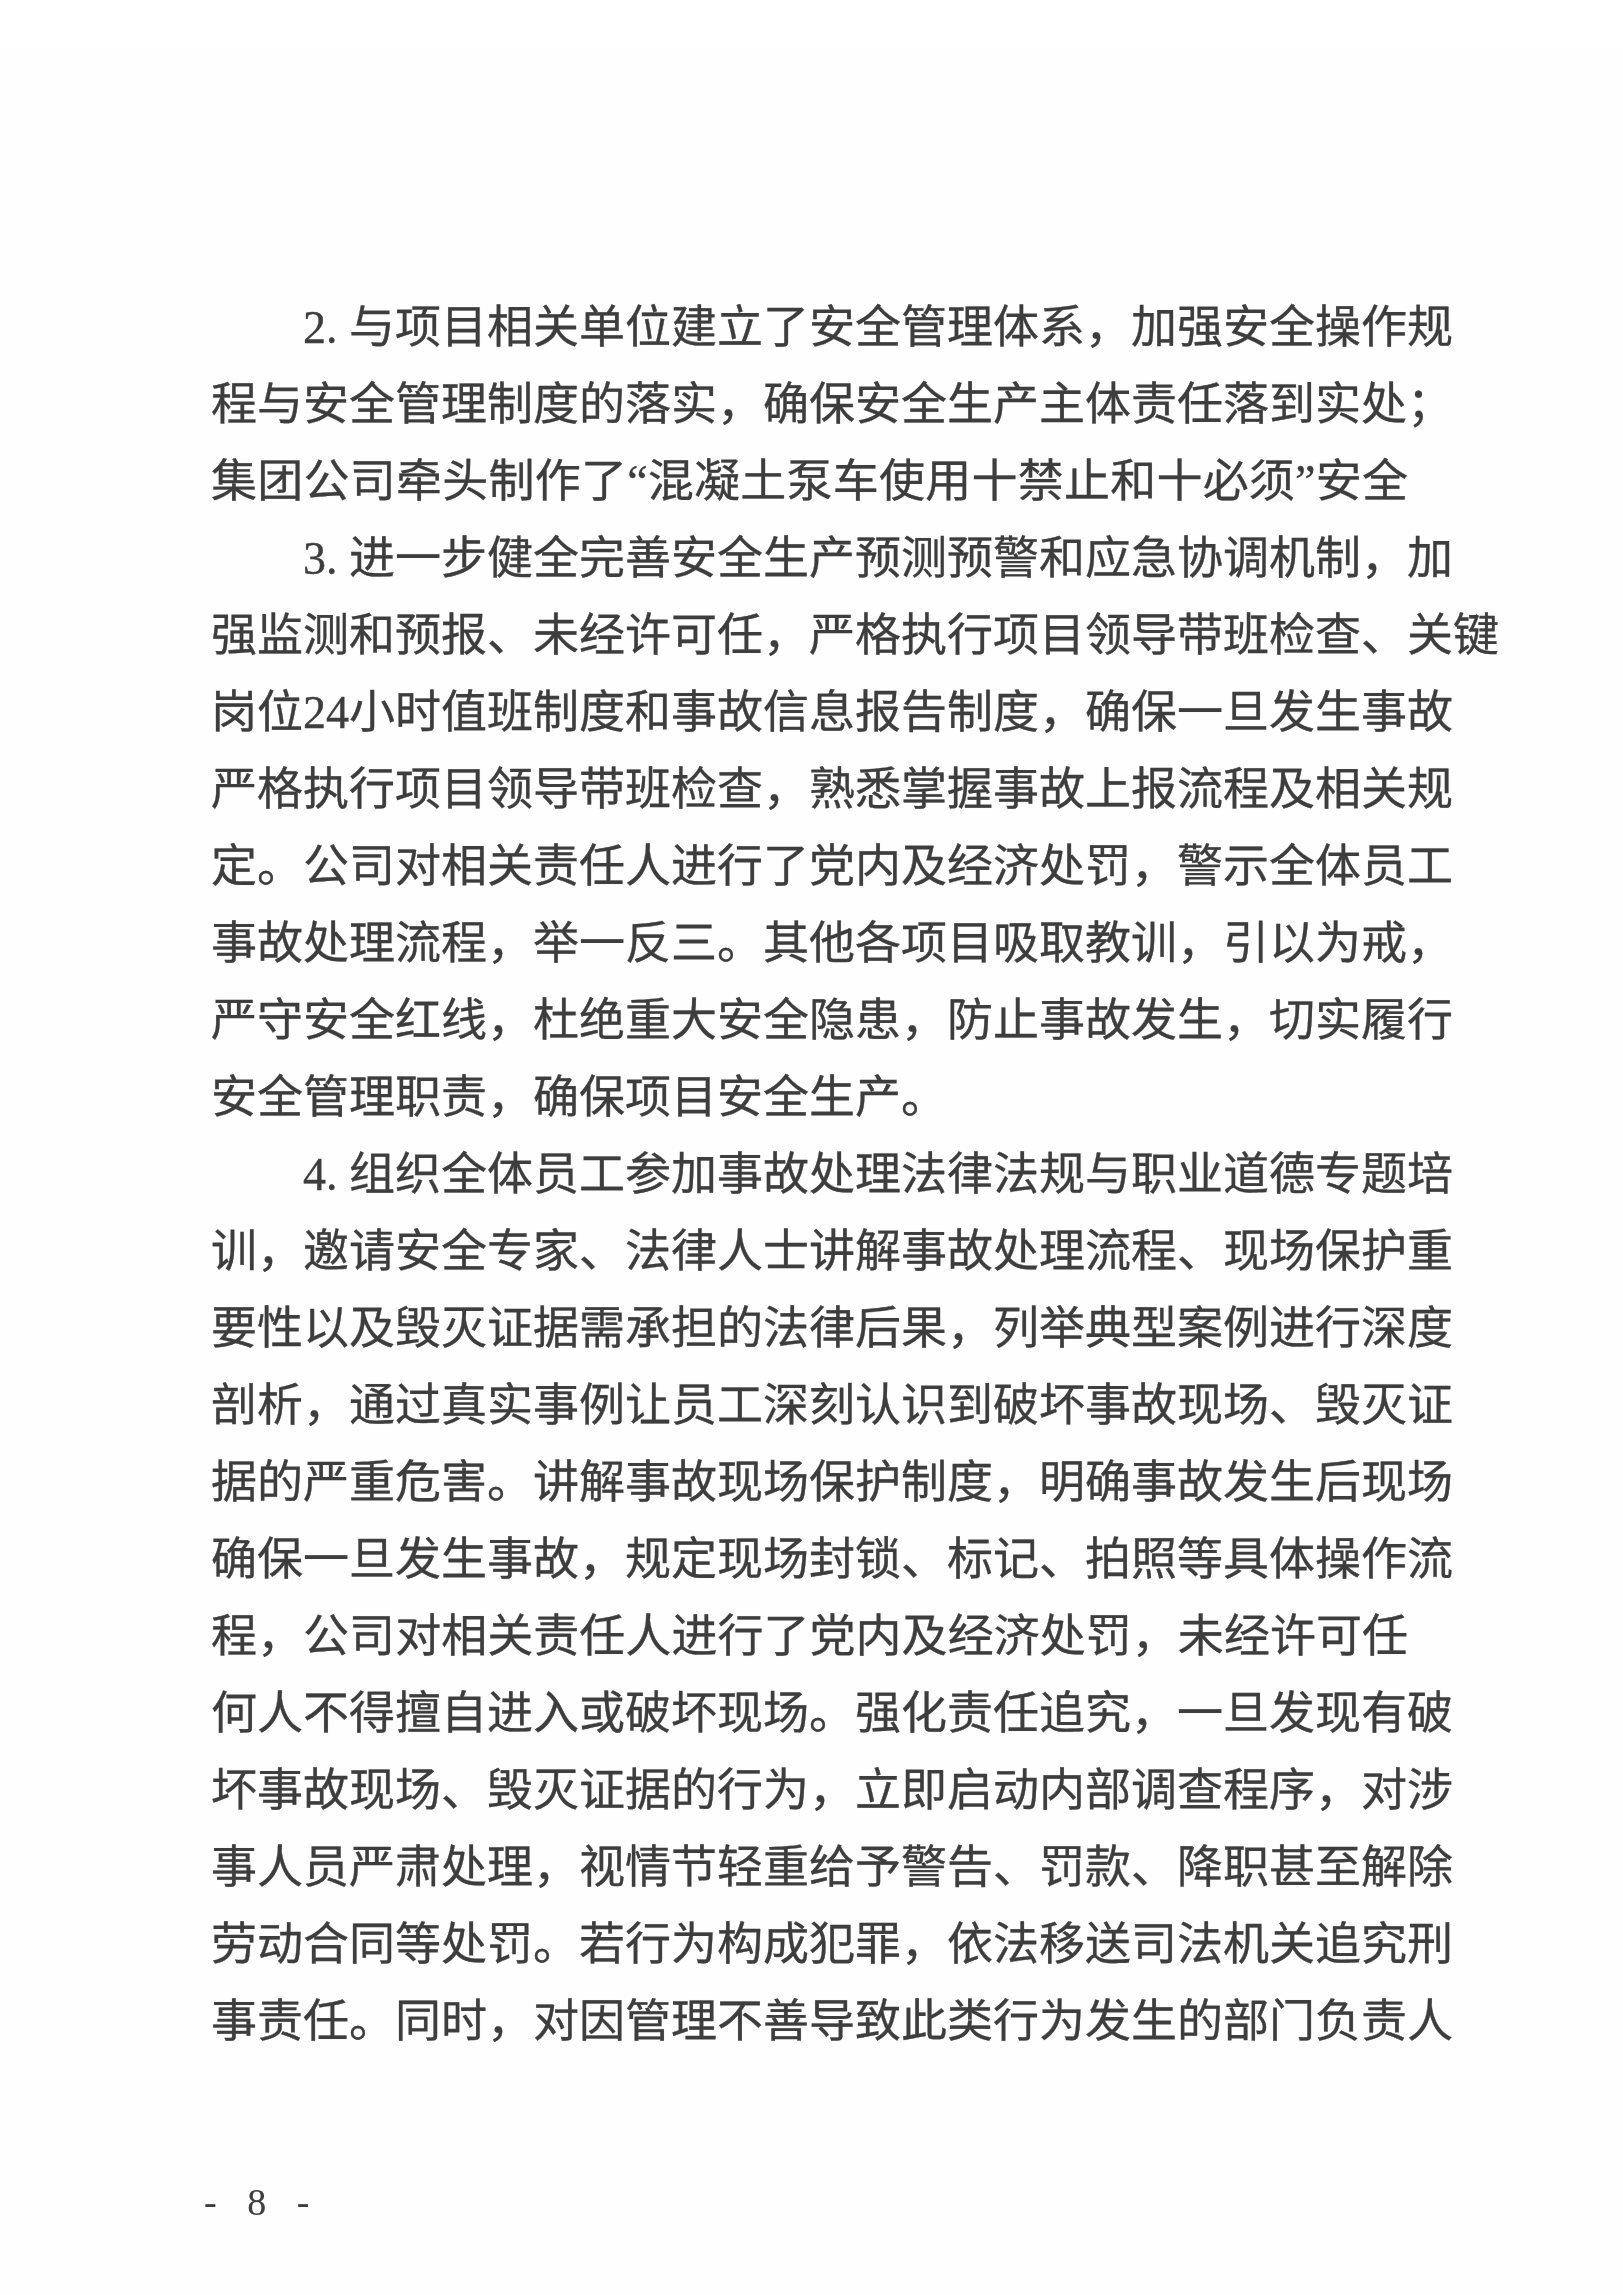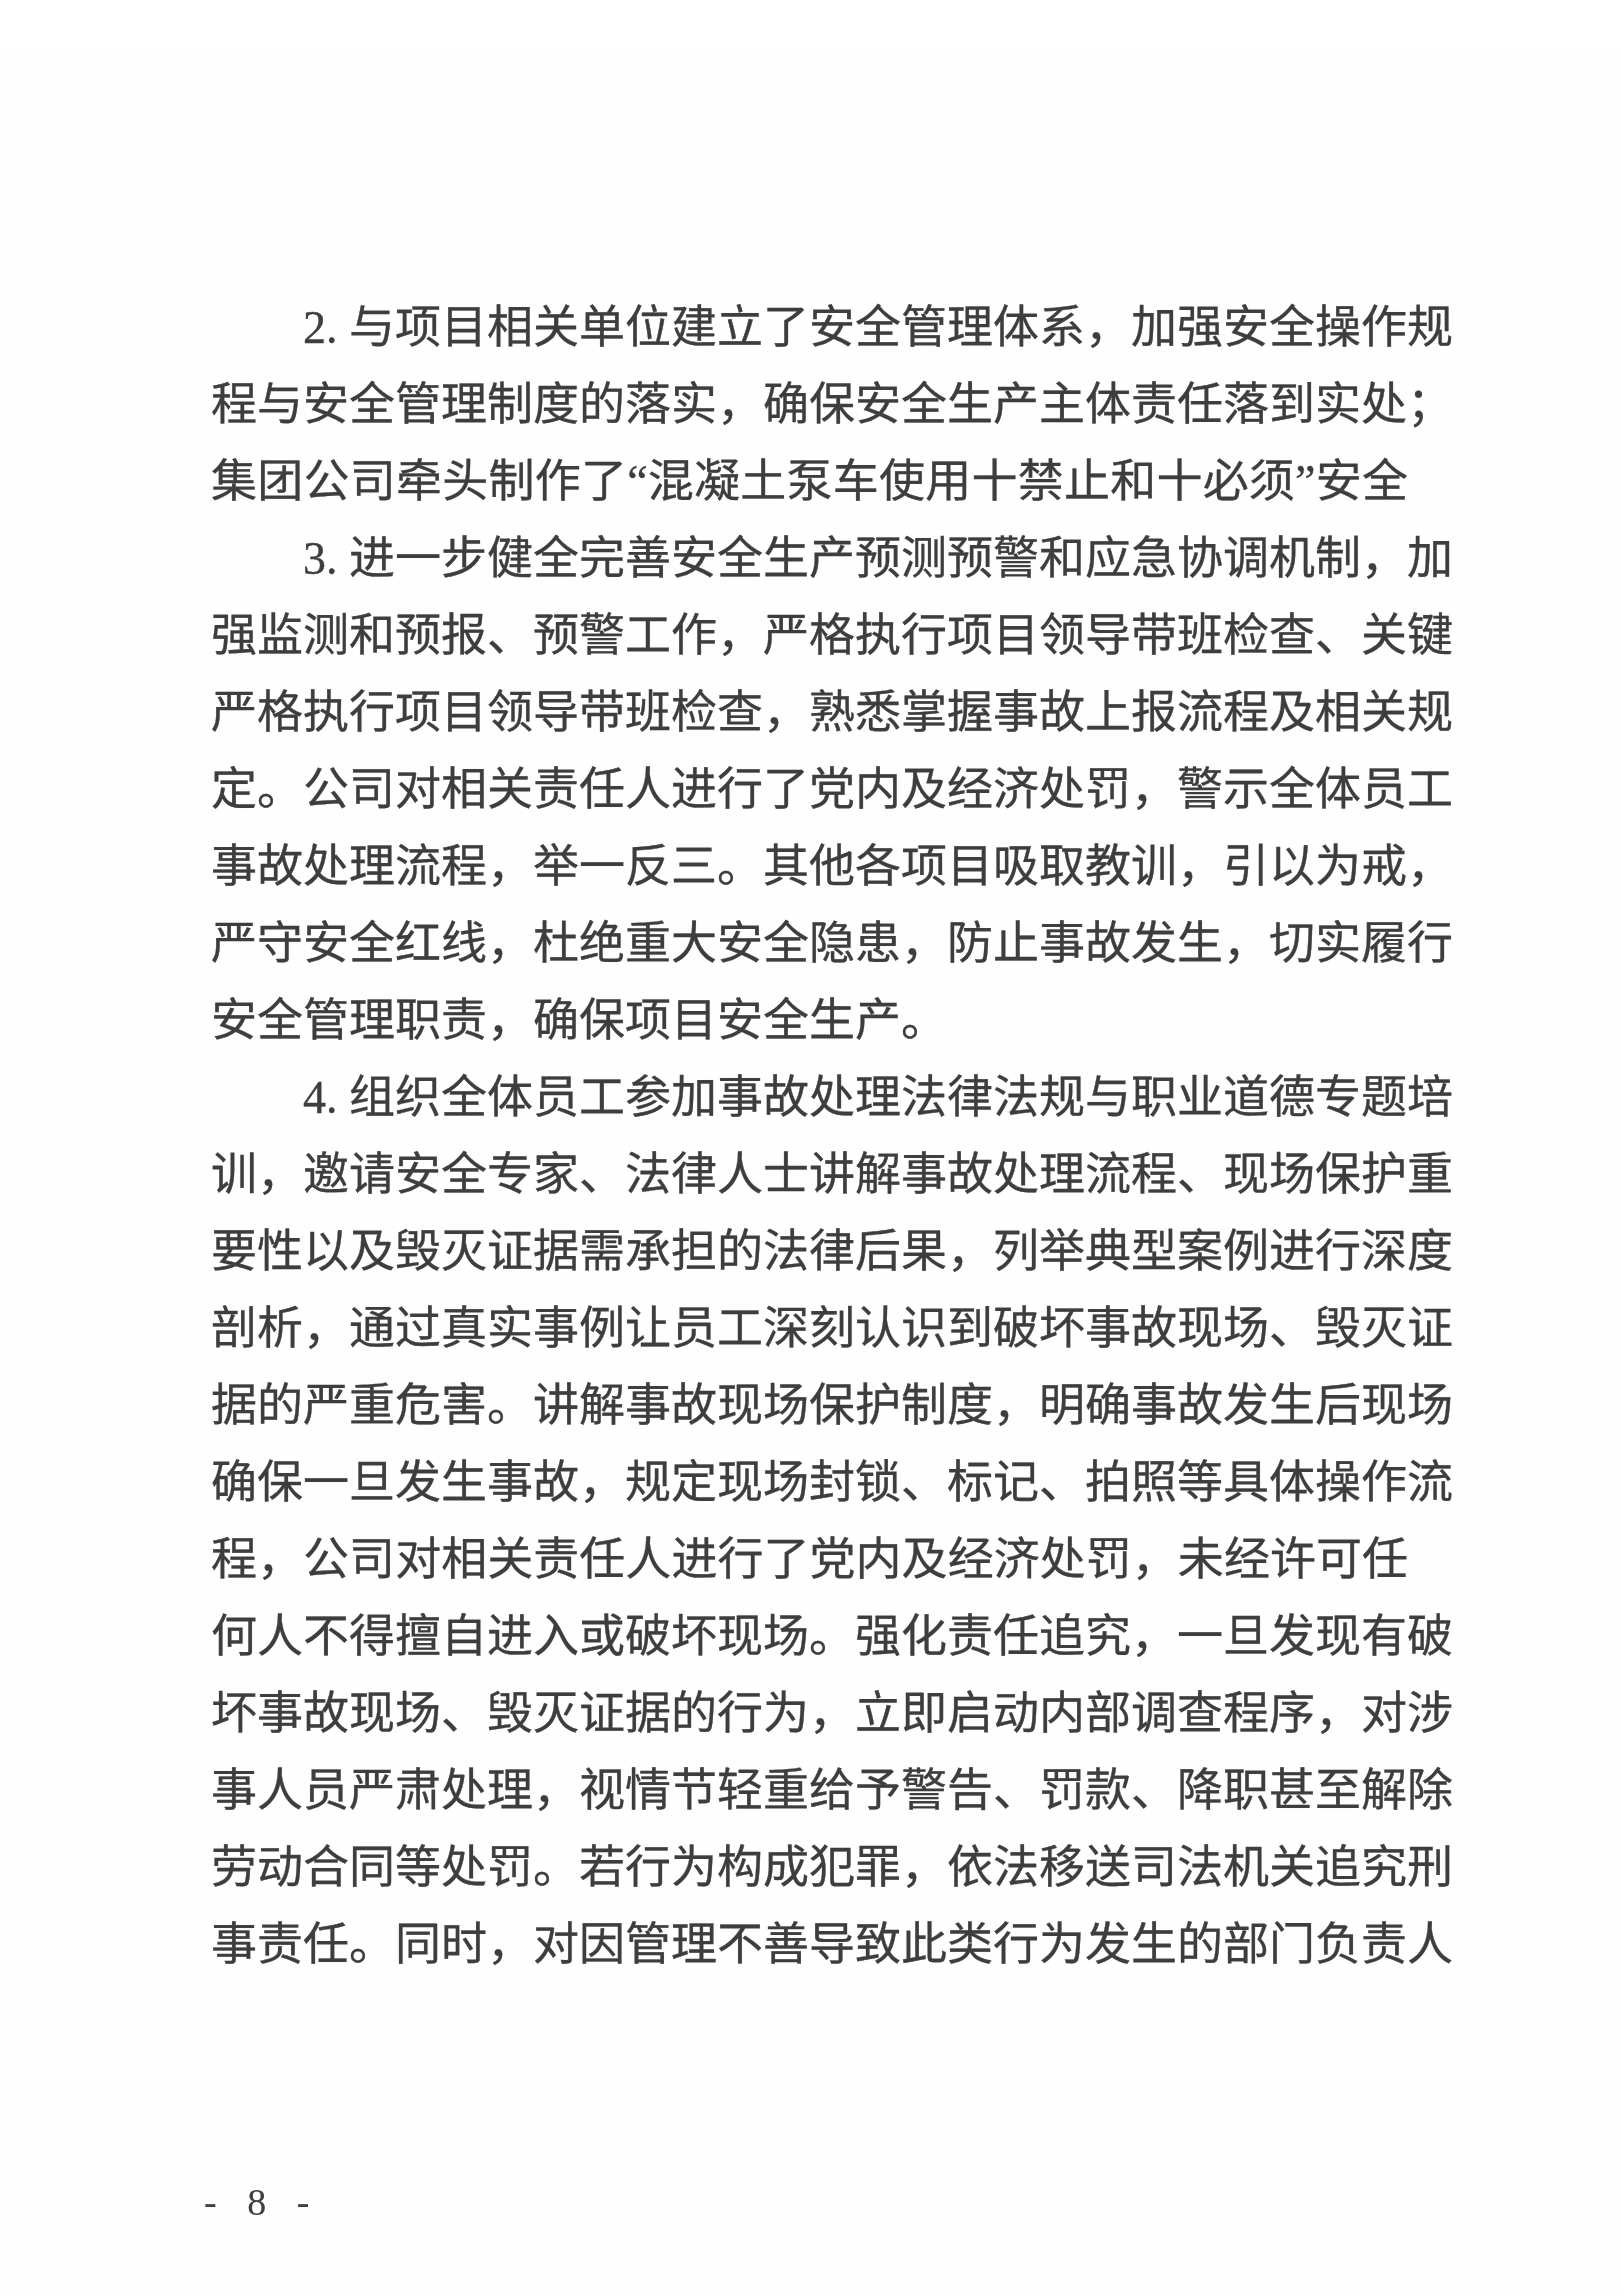--- a/index.html
+++ b/index.html
@@ -84,21 +84,22 @@
   <main class="text-block">
 
     <section class="paragraph">
       <div class="line first">2. 与项目相关单位建立了安全管理体系，加强安全操作规</div>
       <div class="line">程与安全管理制度的落实，确保安全生产主体责任落到实处；</div>
       <div class="line">集团公司牵头制作了“混凝土泵车使用十禁止和十必须”安全</div>
     </section>
 
     <section class="paragraph">
       <div class="line first">3. 进一步健全完善安全生产预测预警和应急协调机制，加</div>
-      <div class="line">强监测和预报、预警工作，严格执行项目领导带班检查、关键</div>
+      <div class="line">强监测和预报、未经许可任，严格执行项目领导带班检查、关键</div>
+      <div class="line">岗位24小时值班制度和事故信息报告制度，确保一旦发生事故</div>
       <div class="line">严格执行项目领导带班检查，熟悉掌握事故上报流程及相关规</div>
       <div class="line">定。公司对相关责任人进行了党内及经济处罚，警示全体员工</div>
       <div class="line">事故处理流程，举一反三。其他各项目吸取教训，引以为戒，</div>
       <div class="line">严守安全红线，杜绝重大安全隐患，防止事故发生，切实履行</div>
       <div class="line end">安全管理职责，确保项目安全生产。</div>
     </section>
 
     <section class="paragraph">
       <div class="line first">4. 组织全体员工参加事故处理法律法规与职业道德专题培</div>
       <div class="line">训，邀请安全专家、法律人士讲解事故处理流程、现场保护重</div>

